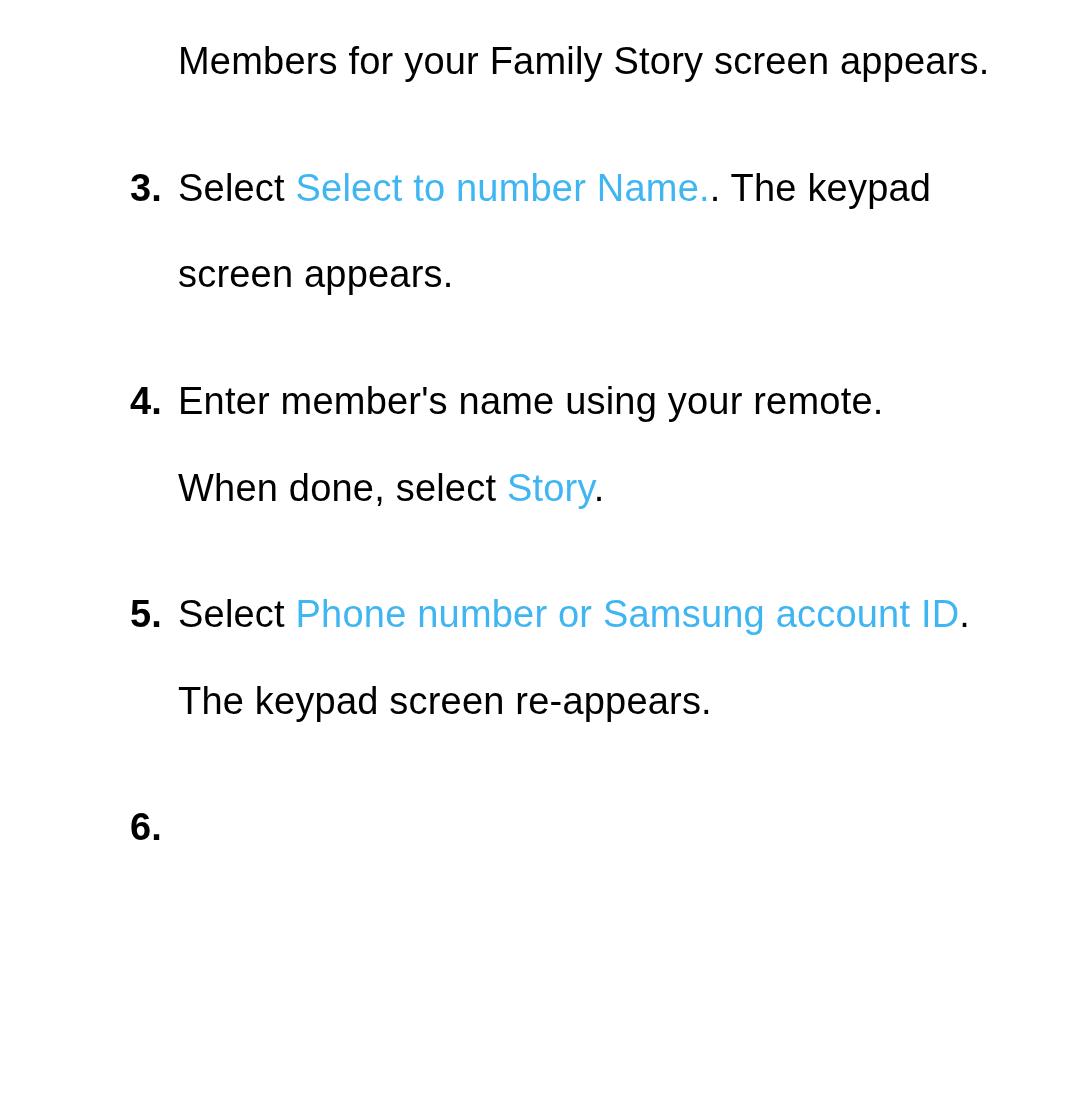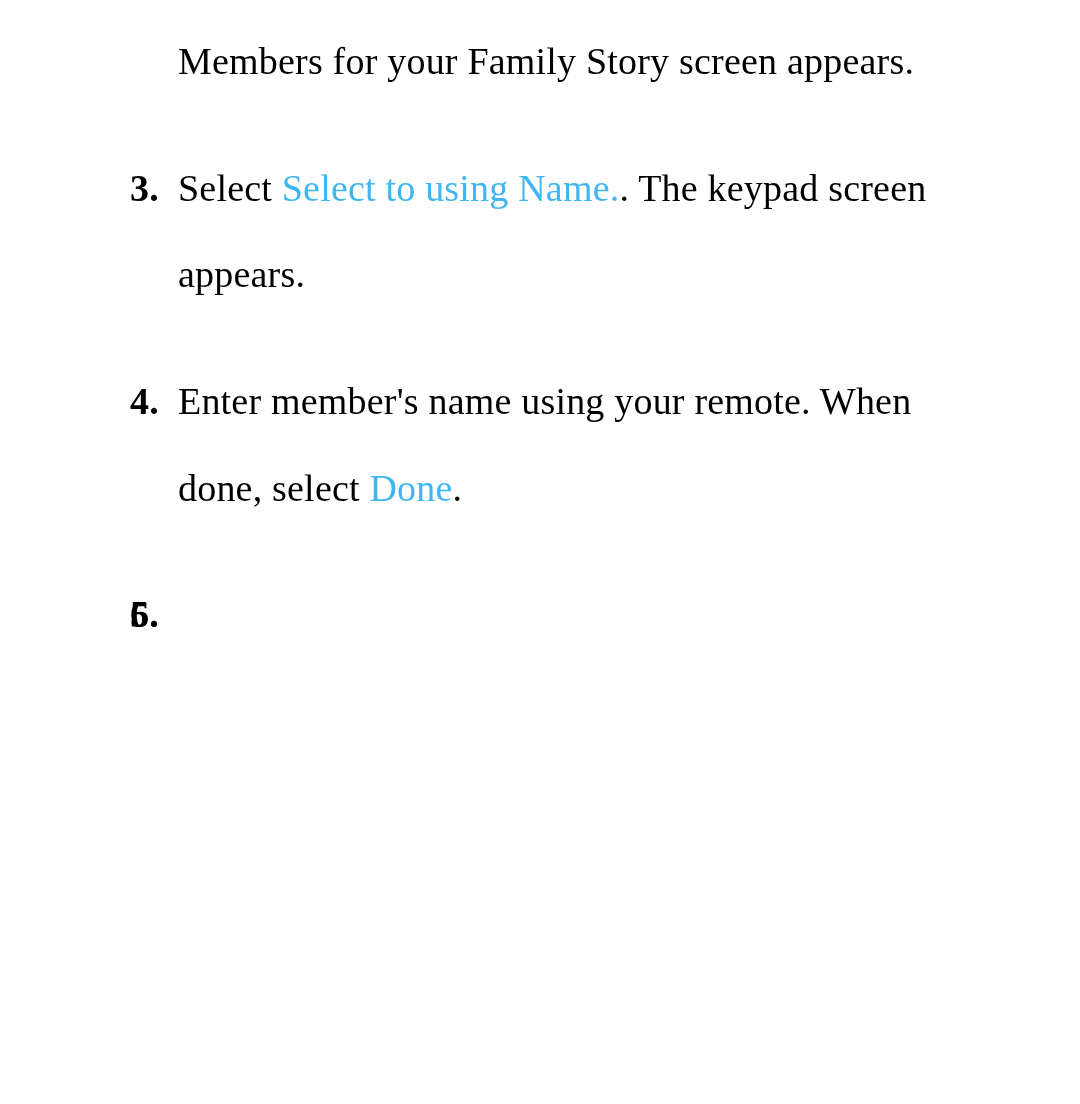--- a/index.html
+++ b/index.html
@@ -8,21 +8,20 @@
     width: 1080px;
     height: 1104px;
     background: #ffffff;
     font-family: Arial, Helvetica, sans-serif;
     color: #000000;
     overflow: hidden;
   }
   .page {
     box-sizing: border-box;
     padding: 18px 90px 0 130px;
-    font-family: Liberation Serif, serif;
   }
   .item {
     position: relative;
     padding-left: 48px;
     margin-bottom: 40px;
     font-size: 38px;
     line-height: 2.28;
     letter-spacing: 0.2px;
   }
   .marker {
@@ -42,29 +41,30 @@
 
 <div class="page">
 
   <div class="item">
     <span class="marker"></span>
     <span><span>Members for your Family Story screen appears.</span></span>
   </div>
 
   <div class="item">
     <span class="marker">3.</span>
-    <span><span>Select </span><span class="hl">Select to using Name.</span><span>. The keypad screen appears.</span></span>
+    <span><span>Select </span><span class="hl">Select to number Name.</span><span>. The keypad screen appears.</span></span>
   </div>
 
   <div class="item">
     <span class="marker">4.</span>
-    <span><span>Enter member's name using your remote. When done, select </span><span class="hl">Done</span><span>.</span></span>
+    <span><span>Enter member's name using your remote. When done, select </span><span class="hl">Story</span><span>.</span></span>
   </div>
 
   <div class="item">
     <span class="marker">5.</span>
+    <span><span>Select </span><span class="hl">Phone number or Samsung account ID</span><span>. The keypad screen re-appears.</span></span>
   </div>
 
   <div class="item">
     <span class="marker">6.</span>
   </div>
 
 </div>
 
 </body></html>

